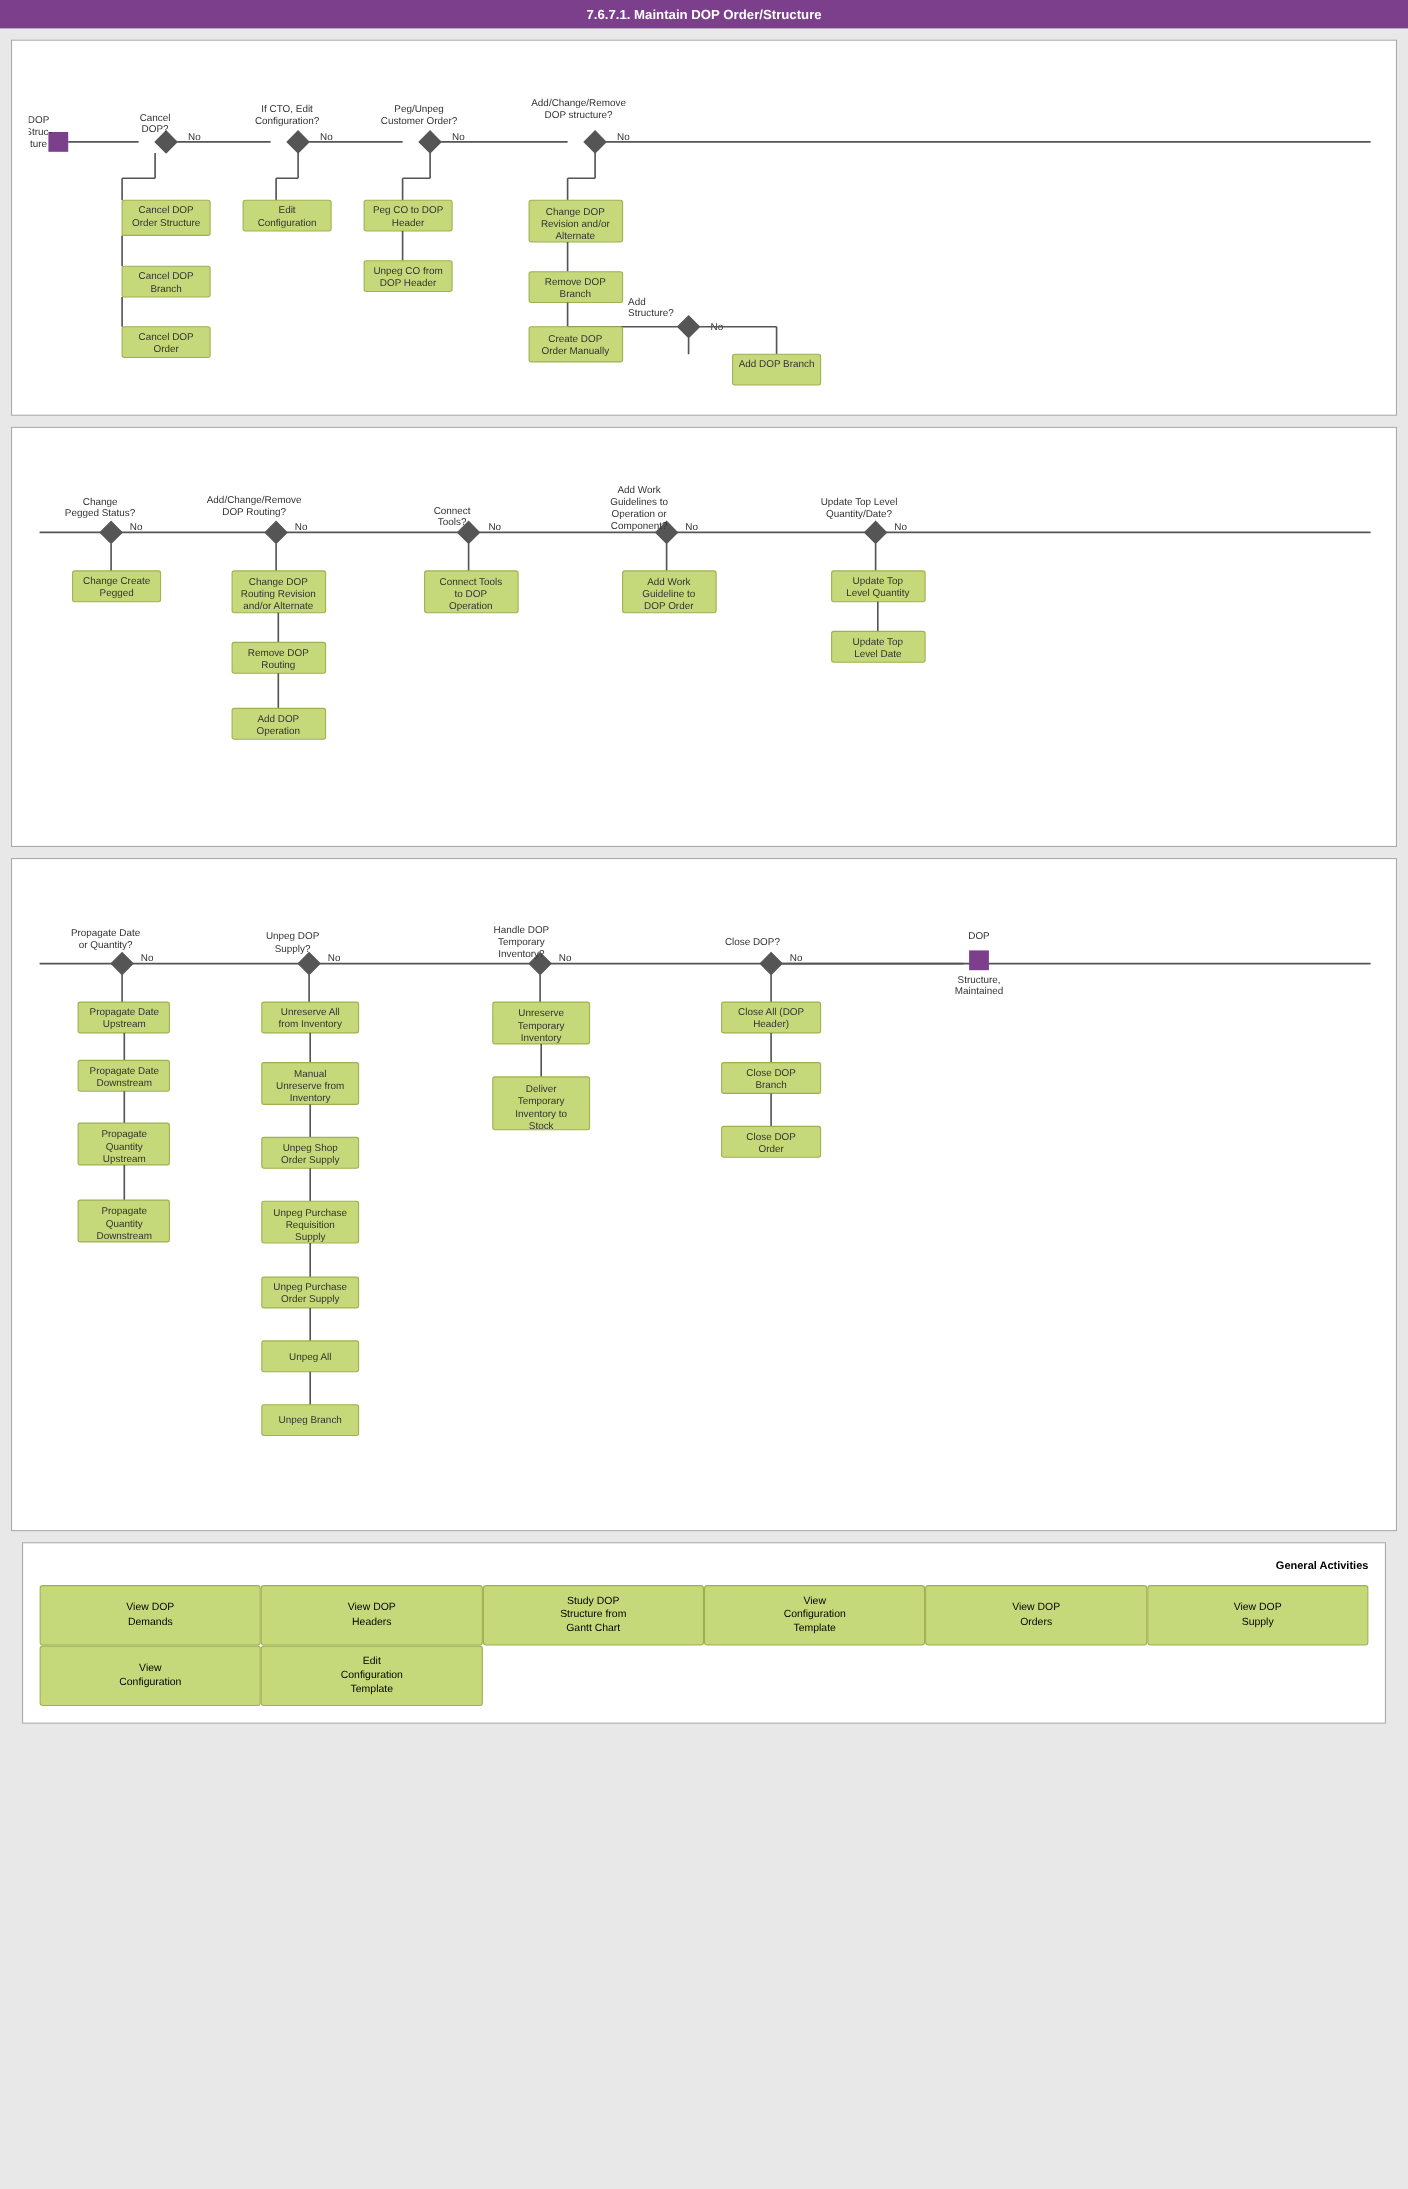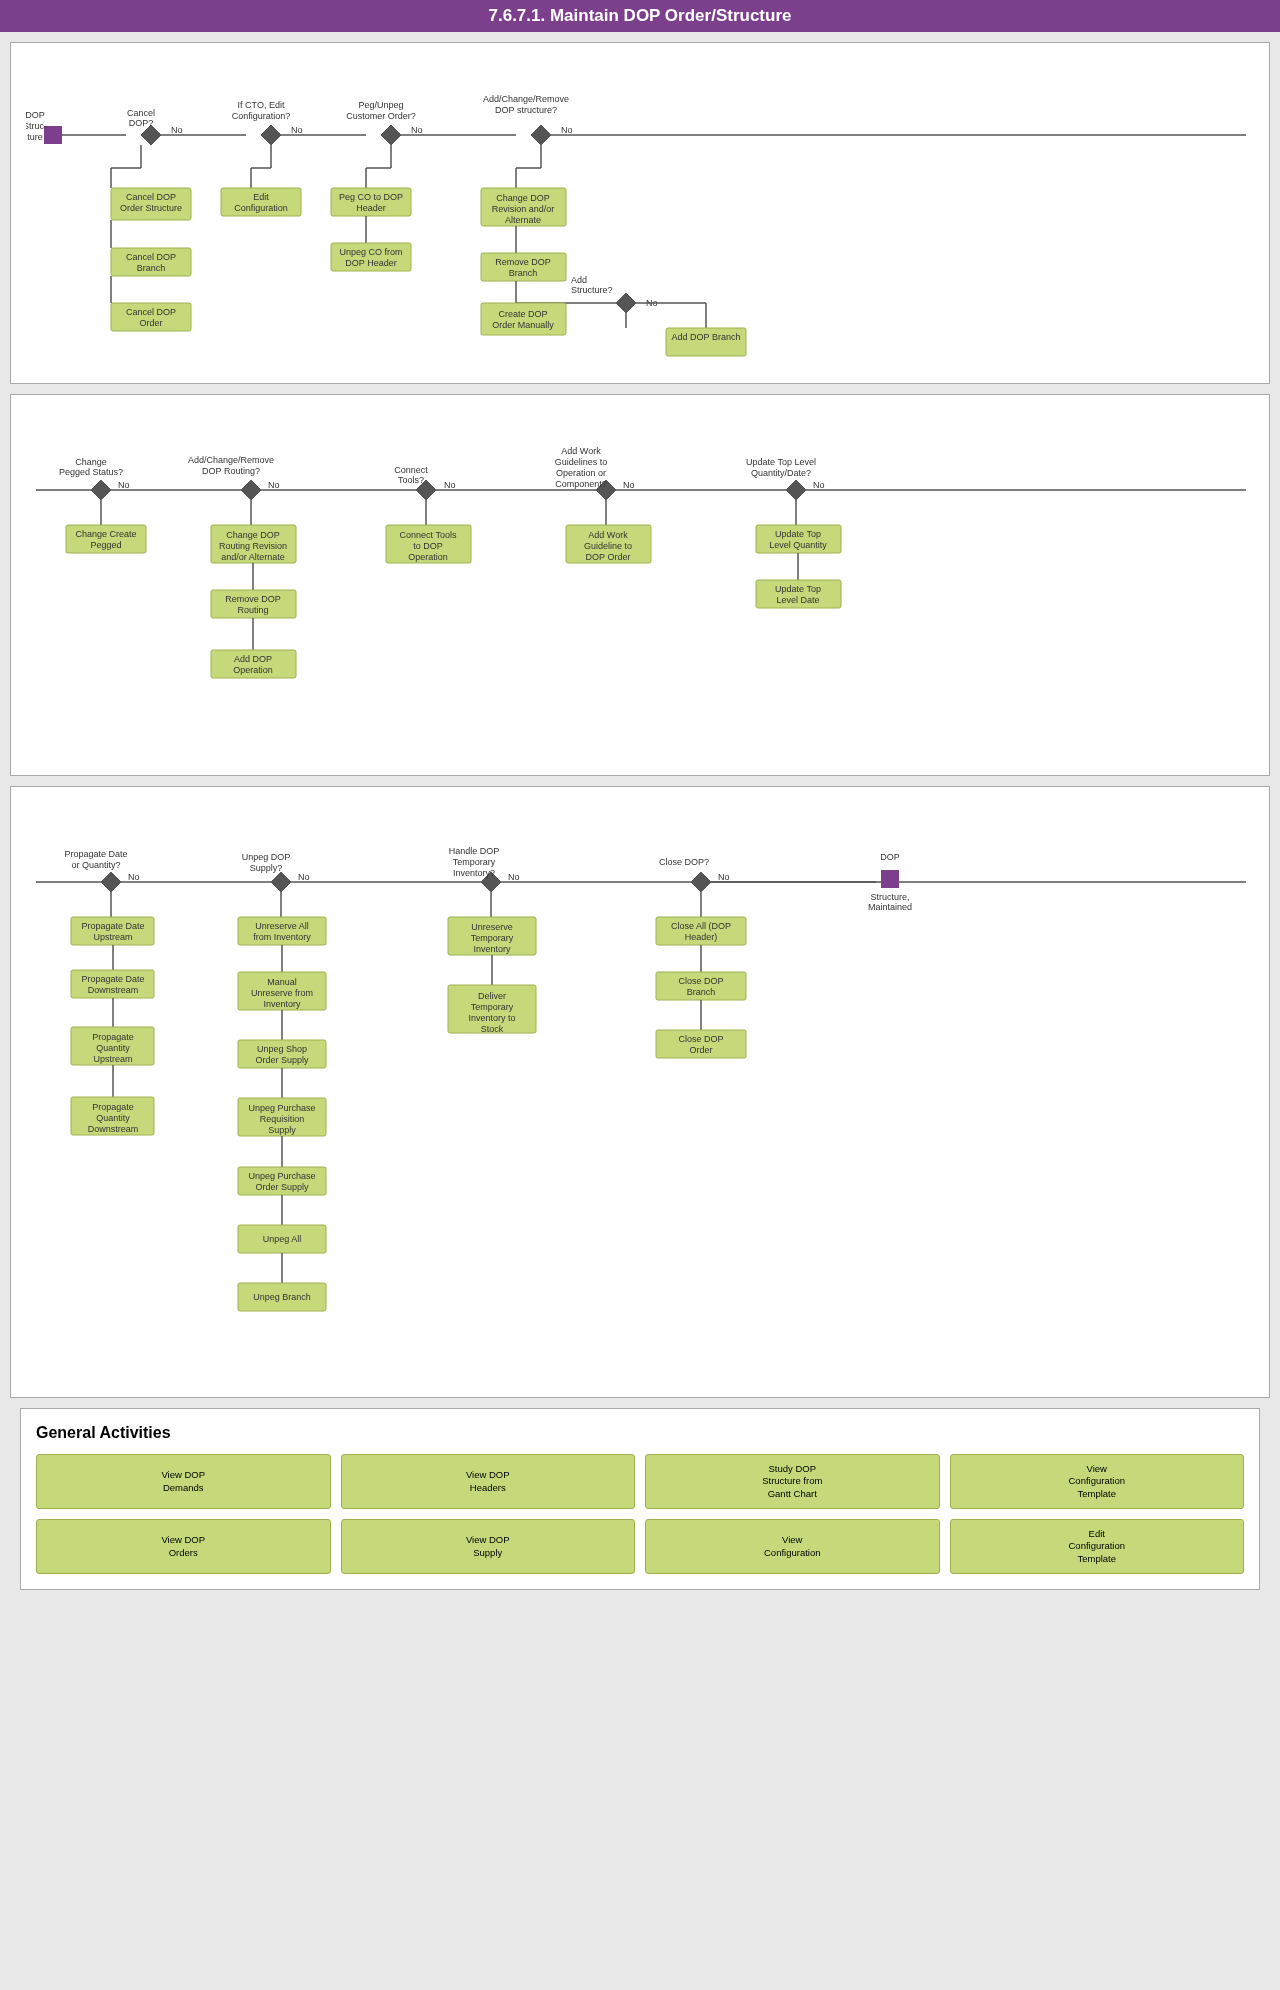--- a/index.html
+++ b/index.html
@@ -7,21 +7,21 @@
       background: #e8e8e8;
       font-family: Arial, sans-serif;
       font-size: 10px;
       width: 1280px;
     }
     .page-title {
       background: #7b3f8c;
       color: white;
       text-align: center;
       padding: 6px 10px;
-      font-size: 17px;
+      font-size: 12px;
       font-weight: bold;
     }
     .diagram-container {
       padding: 10px;
       background: #e8e8e8;
     }
     .section-box {
       border: 1px solid #aaa;
       background: white;
       margin-bottom: 10px;
@@ -29,29 +29,28 @@
       position: relative;
     }
     
     .general-activities {
       border: 1px solid #aaa;
       background: white;
       margin: 10px;
       padding: 15px;
     }
     .general-title {
-      text-align: left;
-      font-size: 16px;
+      text-align: right;
+      font-size: 10px;
       font-weight: bold;
       margin-bottom: 12px;
     }
     .activity-grid {
       display: grid;
-      grid-template-columns: repeat(4, 1fr);
-      gap: 10px;
+      grid-template-columns: repeat(6, 1fr);
     }
     .activity-box {
       background: #c5d97a;
       border: 1px solid #a0b050;
       border-radius: 3px;
       padding: 8px 5px;
       text-align: center;
       font-size: 9.5px;
       line-height: 1.3;
       min-height: 50px;

